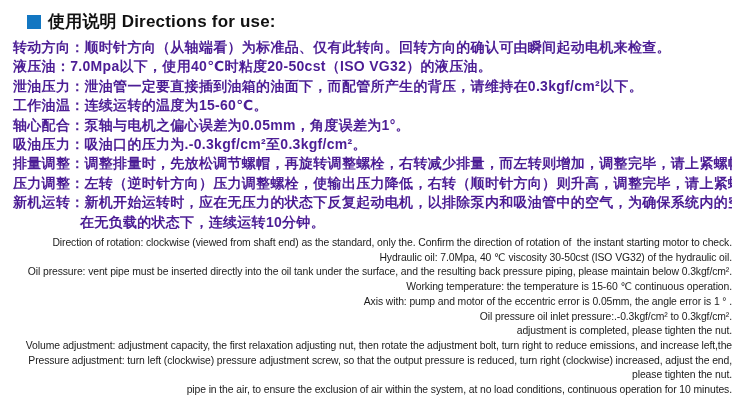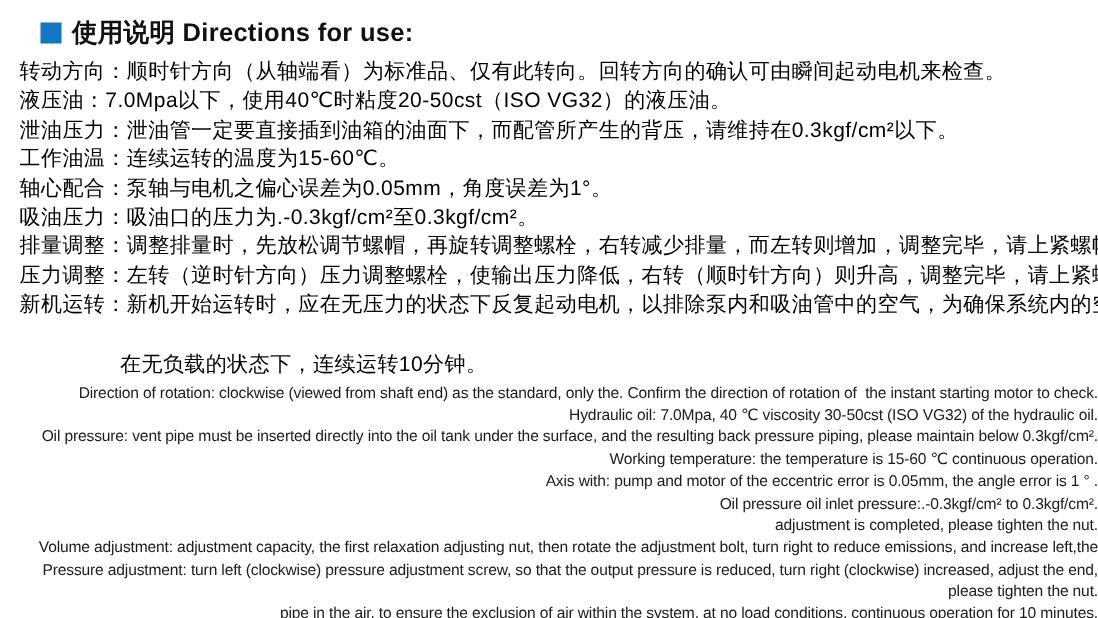--- a/index.html
+++ b/index.html
@@ -33,22 +33,22 @@
     font-weight: bold;
     color: #111111;
     letter-spacing: 0.2px;
     white-space: pre;
   }
   .cn-block {
     padding: 3px 0 0 13px;
   }
   .cn-block > div {
     font-size: 14px;
-    font-weight: normal;
-    color: #000000;
+    font-weight: bold;
+    color: #4c1d95;
     line-height: 19.4px;
     letter-spacing: 0.3px;
     white-space: pre;
   }
   .en-block {
     padding: 4px 0 0 13px;
     text-align: right;
   }
   .en-block > div {
     font-size: 10.4px;
@@ -70,21 +70,21 @@
   <div class="cn-block">
       <div>转动方向：顺时针方向（从轴端看）为标准品、仅有此转向。回转方向的确认可由瞬间起动电机来检查。</div>
       <div>液压油：7.0Mpa以下，使用40℃时粘度20-50cst（ISO VG32）的液压油。</div>
       <div>泄油压力：泄油管一定要直接插到油箱的油面下，而配管所产生的背压，请维持在0.3kgf/cm²以下。</div>
       <div>工作油温：连续运转的温度为15-60℃。</div>
       <div>轴心配合：泵轴与电机之偏心误差为0.05mm，角度误差为1°。</div>
       <div>吸油压力：吸油口的压力为.-0.3kgf/cm²至0.3kgf/cm²。</div>
       <div>排量调整：调整排量时，先放松调节螺帽，再旋转调整螺栓，右转减少排量，而左转则增加，调整完毕，请上紧螺帽。</div>
       <div>压力调整：左转（逆时针方向）压力调整螺栓，使输出压力降低，右转（顺时针方向）则升高，调整完毕，请上紧螺帽。</div>
       <div>新机运转：新机开始运转时，应在无压力的状态下反复起动电机，以排除泵内和吸油管中的空气，为确保系统内的空气排除，可</div>
-      <div style="padding-left: 67px; margin-top: 20px;">在无负载的状态下，连续运转10分钟。</div>
+      <div style="padding-left: 67px;">在无负载的状态下，连续运转10分钟。</div>
     </div>
   <div class="en-block">
       <div>Direction of rotation: clockwise (viewed from shaft end) as the standard, only the. Confirm the direction of rotation of  the instant starting motor to check.</div>
       <div>Hydraulic oil: 7.0Mpa, 40 ℃ viscosity 30-50cst (ISO VG32) of the hydraulic oil.</div>
       <div>Oil pressure: vent pipe must be inserted directly into the oil tank under the surface, and the resulting back pressure piping, please maintain below 0.3kgf/cm².</div>
       <div>Working temperature: the temperature is 15-60 ℃ continuous operation.</div>
       <div>Axis with: pump and motor of the eccentric error is 0.05mm, the angle error is 1 ° .</div>
       <div>Oil pressure oil inlet pressure:.-0.3kgf/cm² to 0.3kgf/cm².</div>
       <div style="padding-left: 88px;">adjustment is completed, please tighten the nut.</div>
       <div>Volume adjustment: adjustment capacity, the first relaxation adjusting nut, then rotate the adjustment bolt, turn right to reduce emissions, and increase left,the</div>

